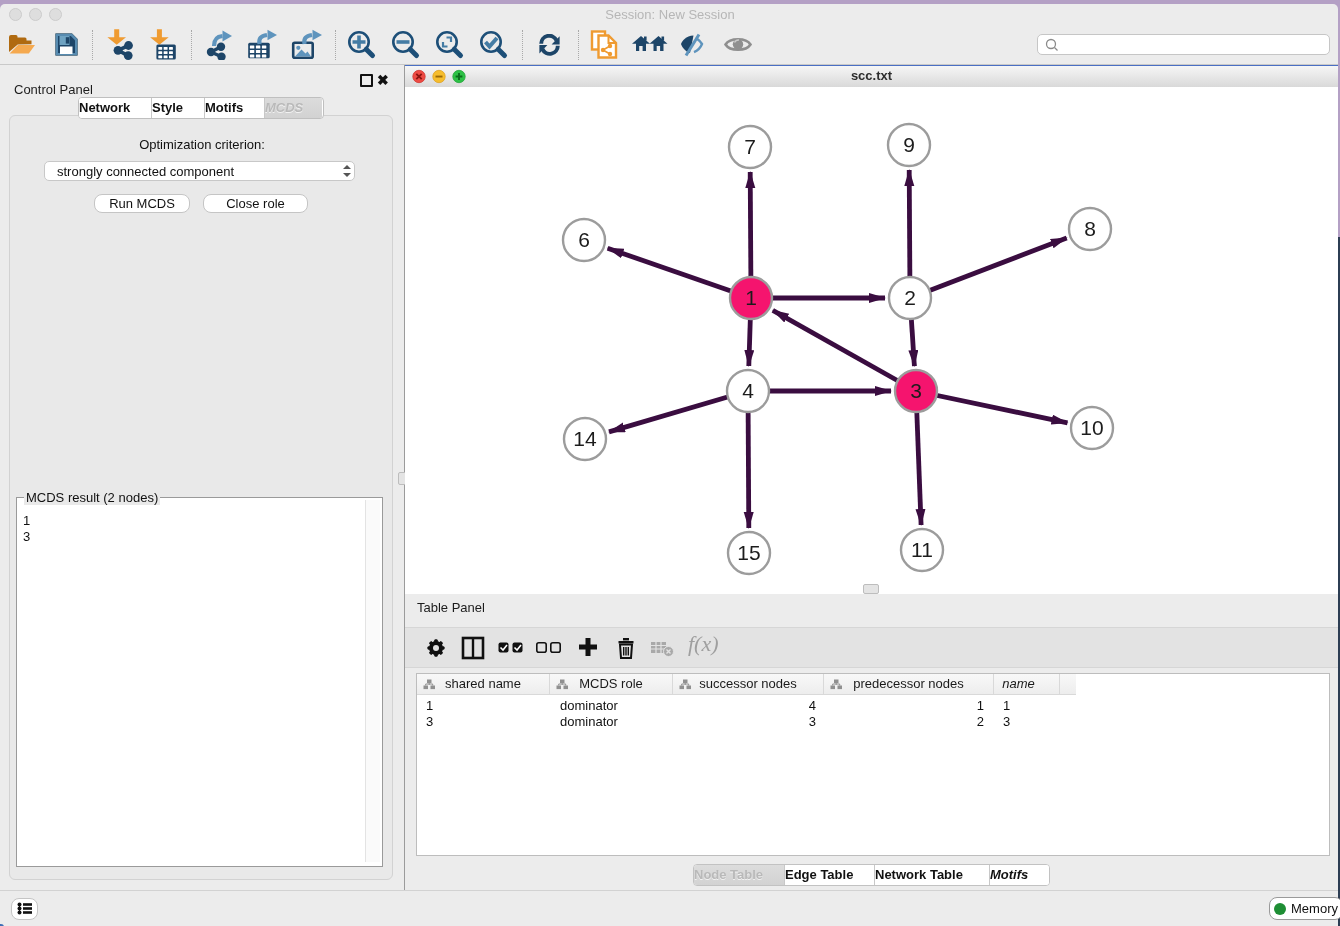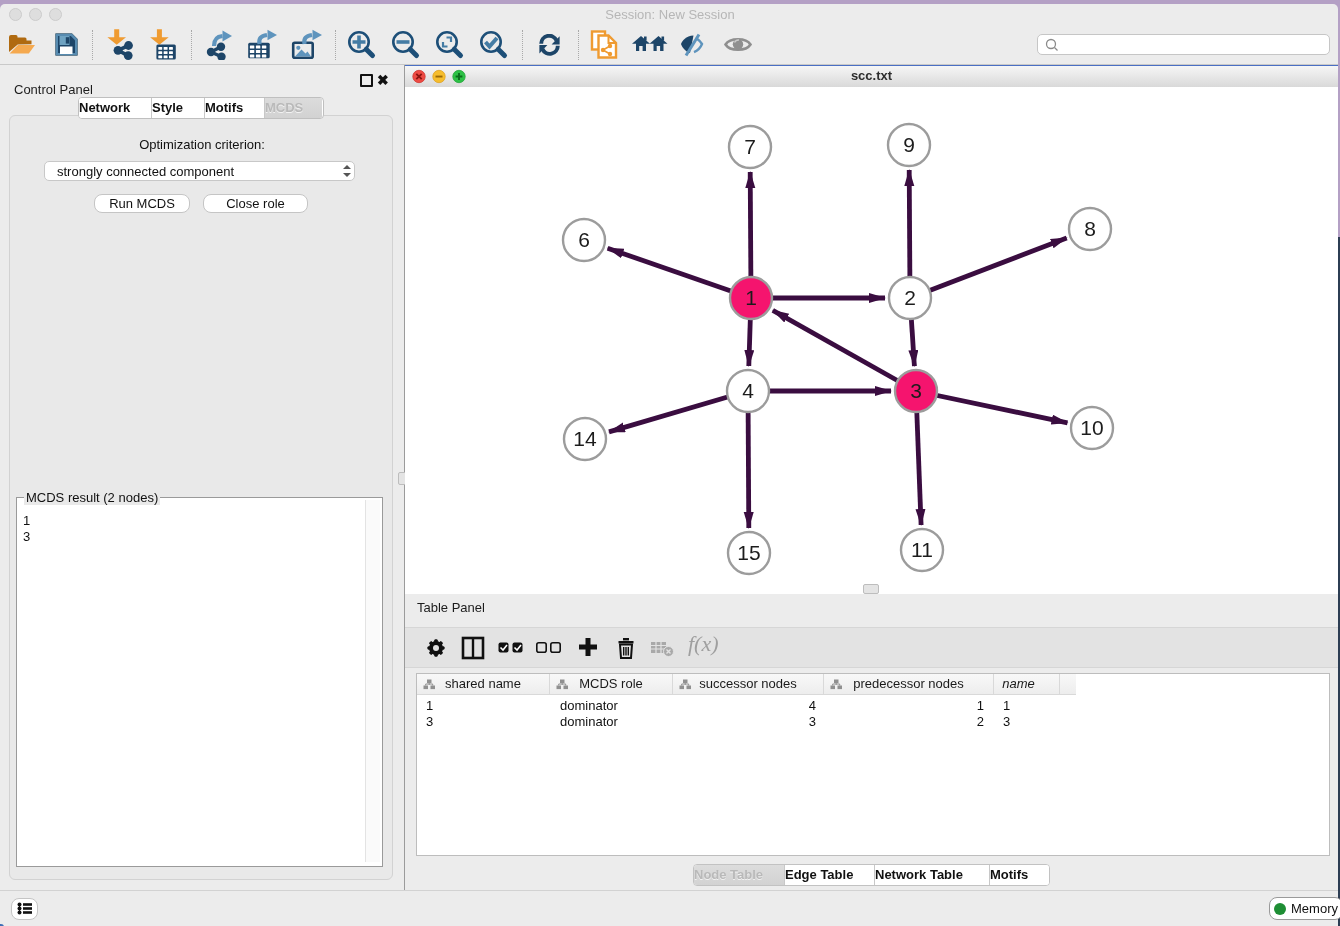--- a/index.html
+++ b/index.html
@@ -18,21 +18,21 @@
 
 .phead{font-size:13px;color:#1c1c1c;}
 .floatbox{position:absolute;width:9px;height:9px;border:2px solid #111;border-radius:1px;}
 .closex{position:absolute;font-size:14px;font-weight:bold;color:#111;line-height:12px;}
 
 #cpanel{position:absolute;left:0;top:65px;width:404px;height:825px;background:#ececec;}
 #vdivider{position:absolute;left:404px;top:65px;width:1px;height:825px;background:#9b9b9b;}
 #cp-inner{position:absolute;left:9px;top:50px;width:382px;height:763px;background:#e9e9e9;border:1px solid #d2d2d2;border-radius:6px;}
 .tabbar{position:absolute;display:flex;height:20px;border:1px solid #bfbfbf;border-radius:4px;overflow:hidden;background:#fff;}
 .tab{font-size:13px;font-weight:bold;color:#111;line-height:20px;background:#fff;border-right:1px solid #c8c8c8;}
-.tab:last-child{border-right:none;}
+.tab:last-child{border-right:none;font-style:italic;}
 .tab.dis{background:linear-gradient(#dcdcdc,#d2d2d2);color:#b9b9b9;text-shadow:0 1px 0 #f2f2f2;}
 .btn{position:absolute;background:#fff;border:1px solid #c5c5c5;border-radius:8px;font-size:13px;color:#111;text-align:center;}
 select.sel{position:absolute;-webkit-appearance:none;appearance:none;background:#fff;border:1px solid #c8c8c8;border-radius:5px;font-size:13px;color:#111;padding-left:12px;font-family:"Liberation Sans",sans-serif;}
 #mcdsbox{position:absolute;left:16px;top:432px;width:365px;height:368px;border:1px solid #9a9a9a;background:#fff;}
 #mcdsleg{position:absolute;left:24px;top:425px;background:#e9e9e9;padding:0 2px;font-size:13px;color:#111;line-height:15px;}
 
 #netwin{position:absolute;left:405px;top:65px;width:933px;height:529px;}
 #nettitle{position:absolute;left:0;top:0;width:933px;height:21px;background:linear-gradient(#f6f6f6,#d9d9d9);border-top:1px solid #4a6fc4;border-bottom:1px solid #ababab;text-decoration:underline;}
 #netcanvas{position:absolute;left:0;top:22px;width:933px;height:507px;background:#fff;}
 

